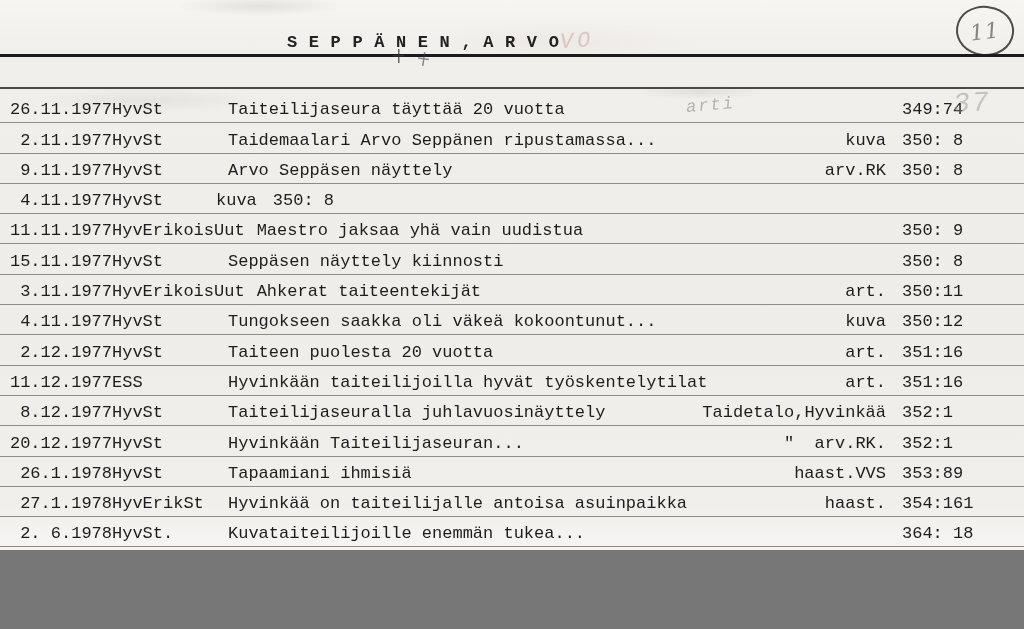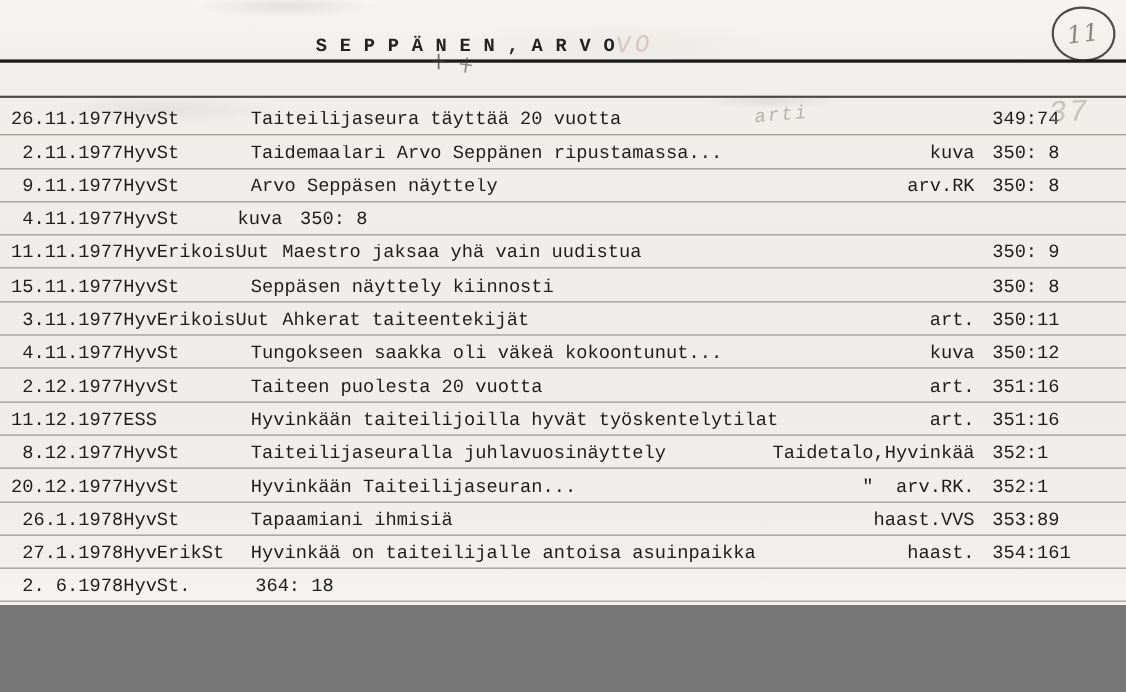--- a/index.html
+++ b/index.html
@@ -203,20 +203,21 @@
       <span class="c-date">27.1.1978</span>
       <span class="c-src">HyvErikSt</span>
       <span class="c-title">Hyvinkää on taiteilijalle antoisa asuinpaikka</span>
       <span class="c-ann">haast.</span>
       <span class="c-ref">354:161</span>
     </div>
 
     <div class="row">
       <span class="c-date">2. 6.1978</span>
       <span class="c-src">HyvSt.</span>
+      <span class="c-title">Kuvataiteilijoille enemmän tukea...</span>
       <span class="c-ann"></span>
       <span class="c-ref">364: 18</span>
     </div>
 
     <div class="row">
       <span class="c-date">9. 6.1978</span>
       <span class="c-src">ESS</span>
       <span class="c-ann"></span>
       <span class="c-ref">364: 20</span>
     </div>

